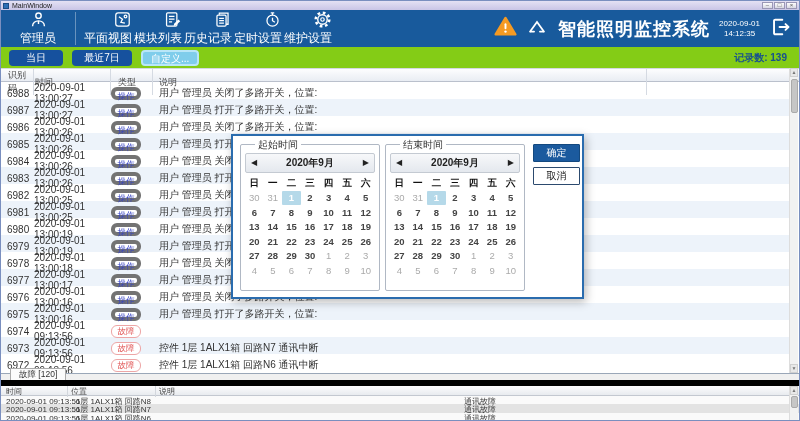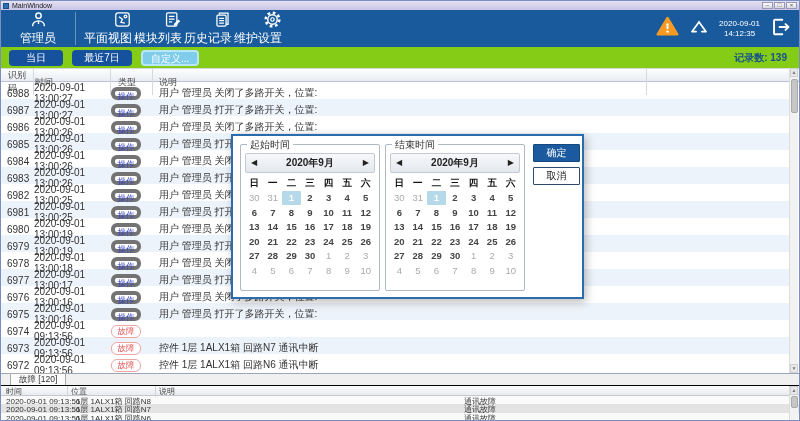--- a/index.html
+++ b/index.html
@@ -68,40 +68,40 @@
   .sb-thumb { position:absolute; left:1px; width:7px; background:#c6c6c6; border:1px solid #aaa; border-radius:2px; }
   .vscroll.main .sb-thumb { top:11px; height:34px; }
   .vscroll.bottom .sb-thumb { top:10px; height:12px; }
 
   
   .dialog { position:absolute; left:230px; top:133px; width:353px; height:165px; background:#fff;
     border:2px solid #2a6cae; box-shadow:2px 3px 9px rgba(0,0,0,0.28); z-index:10; }
   .fieldset { position:absolute; top:8px; width:140px; height:147px; border:1px solid #b0b8c4; border-radius:2px; }
   .fieldset.start { left:7px; }
   .fieldset.end { left:152px; }
-  .fieldset .legend { position:absolute; top:-7px; left:6px; background:#fff; padding:0 3px; font-size:10px; color:#333; }
+  .fieldset .legend { position:absolute; top:-7px; left:14px; background:#fff; padding:0 3px; font-size:10px; color:#333; }
   .cal { position:absolute; inset:8px 4px 4px 4px; }
   .cal-month { height:20px; display:flex; align-items:center; justify-content:space-between;
     background:linear-gradient(#f7f8fa,#e4e8ee); border:1px solid #c4cad2; border-radius:2px; padding:0 5px; }
   .cal-month .mlabel { font-size:10px; font-weight:bold; color:#222; }
   .cal-arrow { font-size:8px; color:#222; cursor:pointer; line-height:10px; }
   .cal-grid { display:grid; grid-template-columns:repeat(7,1fr); margin-top:3px; }
   .cal-cell { height:14.5px; display:flex; align-items:center; justify-content:center; font-size:9.5px;
     color:#444; font-weight:bold; cursor:pointer; }
   .cal-cell.head { color:#111; }
   .cal-cell.muted { color:#aaa; font-weight:normal; }
   .cal-cell.selected { background:#b5d9e9; color:#fff; border-radius:1px; }
   .dlg-btn { position:absolute; left:300px; width:47px; height:18px; border-radius:1px; font-size:10px;
     font-family:inherit; cursor:pointer; }
   .dlg-btn.ok { top:8px; background:#1b5a9e; color:#fff; border:1px solid #14497f; }
   .dlg-btn.cancel { top:31px; background:#fff; color:#222; border:1px solid #2c4a6e; }
 
   
   .bottom-panel { position:absolute; left:0; top:372px; width:800px; height:49px; background:#f4f4f4; border-top:1px solid #9aa7b8; }
-  .tabbar { height:12px; background:#f0f0f0; border-bottom:1px solid #000000; display:flex; align-items:flex-end; padding-left:9px; }
+  .tabbar { height:12px; background:#f0f0f0; border-bottom:6px solid #000000; display:flex; align-items:flex-end; padding-left:9px; }
   .tab { height:12px; background:#fbfbfb; border:1px solid #aaa; border-bottom:none; font-size:8.5px; color:#333;
     padding:0 8px; display:flex; align-items:center; cursor:pointer; }
   .b-header { display:grid; grid-template-columns:62px 88px 1fr; height:10px;
     background:linear-gradient(#fcfcfd,#e8ebef); border-bottom:1px solid #c3c8d0; font-size:8px; color:#444;
     align-items:center; padding-left:5px; }
   .b-header span { border-right:1px solid #d3d7dd; height:100%; display:flex; align-items:center; }
   .b-header span:last-child { border-right:none; }
   .b-header span:nth-child(2) { padding-left:3px; }
   .b-header span:nth-child(3) { padding-left:3px; }
   .b-row { display:grid; grid-template-columns:62px 88px 1fr; height:8.4px; align-items:center; padding-left:5px;
@@ -161,20 +161,30 @@
         <svg width="19" height="19" viewBox="0 0 24 24" fill="none" stroke="#fff" stroke-width="1.6">
           <path d="M8 6V4h11v14h-2.5"></path>
             <rect x="5" y="6.5" width="11.5" height="14" rx="1.5"></rect>
             <path d="M7.8 10.5h6M7.8 13.5h6M7.8 16.5h6"></path>
         </svg>
       </span>
       <span class="nav-label">历史记录</span>
     </div>
     <div class="nav-item">
       <span>
+        <svg width="19" height="19" viewBox="0 0 24 24" fill="none" stroke="#fff" stroke-width="1.6">
+          <circle cx="12" cy="13.5" r="7"></circle>
+            <path d="M12 9.8v3.7l3 2"></path>
+            <path d="M9.8 3.5h4.4M12 3.5v3"></path>
+        </svg>
+      </span>
+      <span class="nav-label">定时设置</span>
+    </div>
+    <div class="nav-item">
+      <span>
         <svg width="19" height="19" viewBox="0 0 24 24" fill="none" stroke="#fff">
           <circle cx="12" cy="12" r="8.6" stroke-width="3.2" stroke-dasharray="3.4 3.37"></circle>
           <circle cx="12" cy="12" r="6" stroke-width="1.8"></circle>
           <circle cx="12" cy="12" r="2.2" stroke-width="1.5"></circle>
         </svg>
       </span>
       <span class="nav-label">维护设置</span>
     </div>
 
     <div class="nav-spacer"></div>
@@ -187,20 +197,21 @@
           <circle cx="12" cy="17.3" r="1.25" fill="#fff"></circle>
         </svg>
       </span>
       <span class="icon-gap">
         <svg width="22" height="22" viewBox="0 0 24 24" fill="none" stroke="#fff" stroke-width="1.9" stroke-linecap="round">
           <path d="M4.5 17L12 6.5 19.5 17"></path>
             <path d="M4.8 17h4"></path>
             <path d="M15.2 17h4"></path>
         </svg>
       </span>
+      <span class="app-title">智能照明监控系统</span>
       <span class="nav-datetime">
         <span>2020-09-01</span><br>
         <span>14:12:35</span>
       </span>
       <span class="icon-gap">
         <svg width="22" height="22" viewBox="0 0 24 24" fill="none" stroke="#fff" stroke-width="2.1" stroke-linecap="round" stroke-linejoin="round">
           <path d="M14.5 4H6.8A1.3 1.3 0 005.5 5.3v13.4A1.3 1.3 0 006.8 20h7.7"></path>
           <path d="M11.5 12h9.5"></path>
             <path d="M18 8.8l3.2 3.2L18 15.2"></path>
         </svg>

